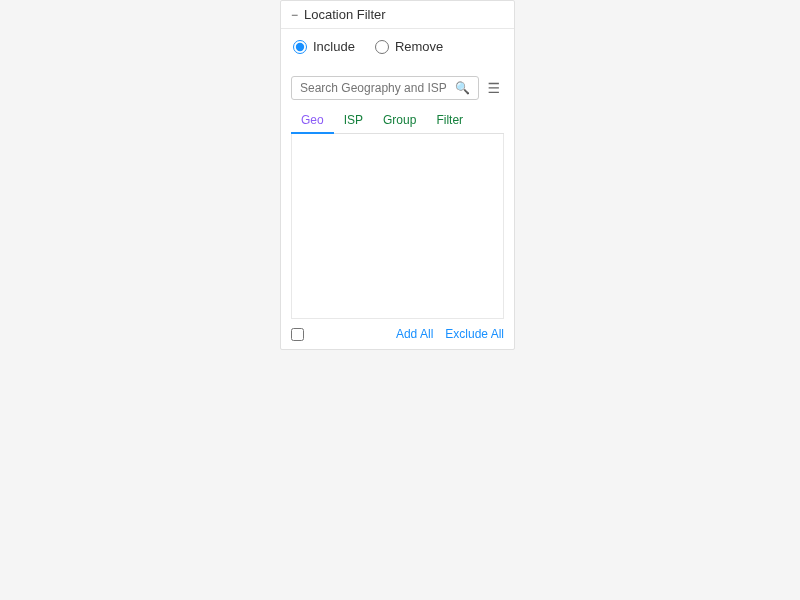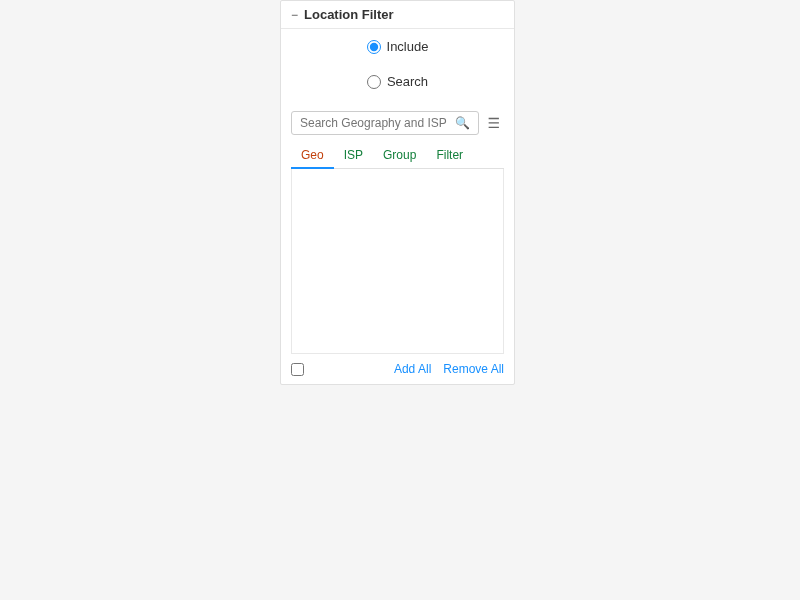--- a/index.html
+++ b/index.html
@@ -43,30 +43,29 @@
 
     .collapse-icon {
       color: #555;
       font-size: 12px;
       cursor: pointer;
       user-select: none;
     }
 
     .filter-title {
       font-size: 13px;
-      font-weight: 700;
+      font-weight: 400;
       color: #333;
     }
 
     .filter-options {
       display: flex;
       align-items: center;
       padding: 10px 12px;
       gap: 20px;
-      flex-direction: column;
     }
 
     .radio-option {
       display: flex;
       align-items: center;
       gap: 6px;
       cursor: pointer;
     }
 
     .radio-input {
@@ -133,21 +132,21 @@
     .tab-item {
       padding: 5px 10px;
       font-size: 12px;
       color: #15803d;
       cursor: pointer;
       border-bottom: 2px solid transparent;
       margin-bottom: -1px;
     }
 
     .tab-item.active {
-      color: #c2410c;
+      color: #8b5cf6;
       border-bottom: 2px solid #1890ff;
       font-weight: 500;
     }
 
     .content-area {
       margin: 0 10px;
       height: 185px;
       border: 1px solid #e8e8e8;
       border-top: none;
       background: #fff;
@@ -189,21 +188,21 @@
       <span class="filter-title">Location Filter</span>
     </div>
 
     <div class="filter-options">
       <label class="radio-option">
         <input class="radio-input" type="radio" name="location-filter" checked="" style="">
         <span class="radio-label">Include</span>
       </label>
       <label class="radio-option">
         <input class="radio-input" type="radio" name="location-filter" style="">
-        <span class="radio-label">Search</span>
+        <span class="radio-label">Remove</span>
       </label>
     </div>
 
     <div class="search-row">
       <div class="search-box">
         <input class="search-input" type="text" placeholder="Search Geography and ISP" style="">
         <span class="search-icon-wrap">🔍</span>
       </div>
       <button class="list-icon-btn">
         <span>☰</span>
@@ -215,17 +214,17 @@
       <div class="tab-item">ISP</div>
       <div class="tab-item">Group</div>
       <div class="tab-item">Filter</div>
     </div>
 
     <div class="content-area"></div>
 
     <div class="footer-row">
       <input type="checkbox" class="footer-checkbox" style="">
       <button class="footer-link">Add All</button>
-      <button class="footer-link">Remove All</button>
+      <button class="footer-link">Exclude All</button>
     </div>
 
   </div>
 </div>
 
 </body></html>

